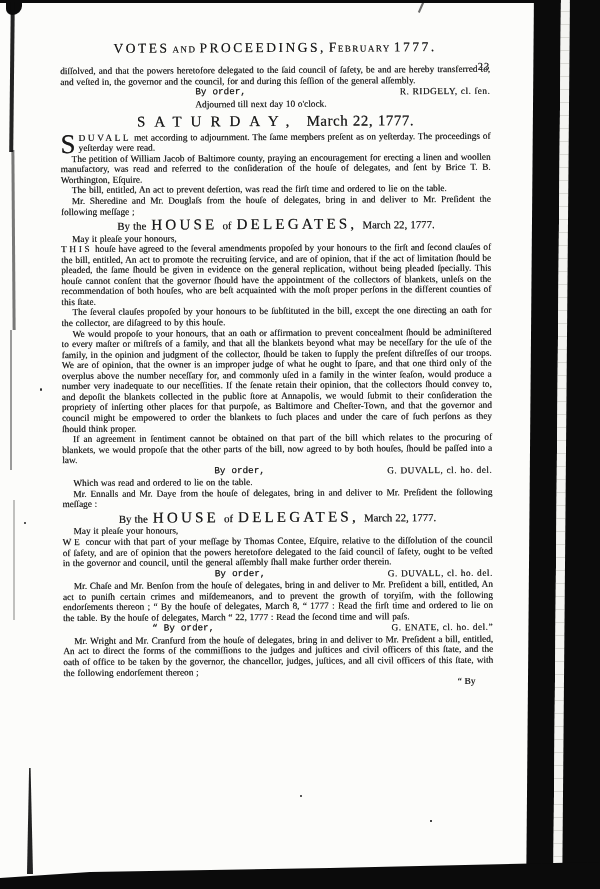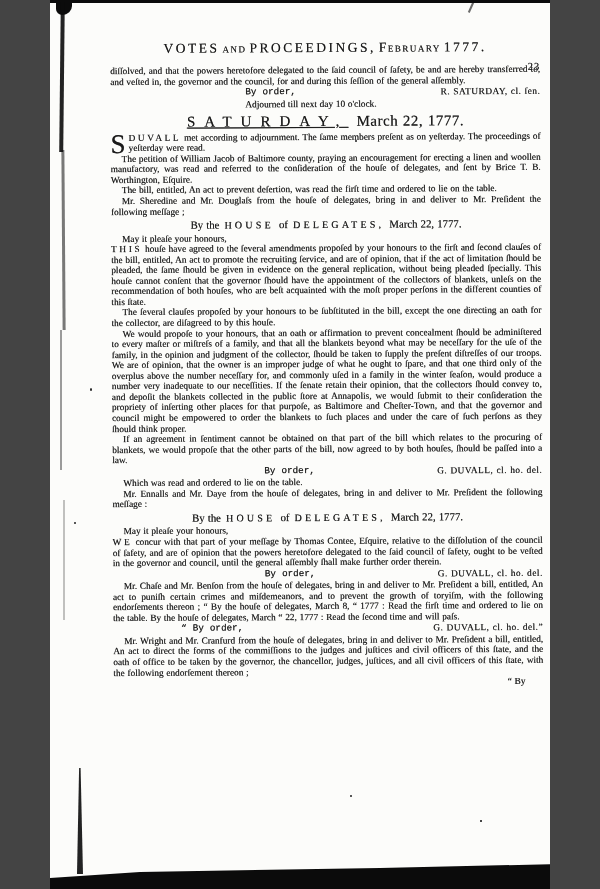--- a/index.html
+++ b/index.html
@@ -2,21 +2,21 @@
 <html style="--ink: #1a1a1a; --paper: #fcfcfa; --edge: #0b0b0b;"><head>
 <meta charset="utf-8">
 <style>
   :root{
     --ink:#1a1a1a;
     --paper:#fcfcfa;
     --edge:#0b0b0b;
   }
   html,body{margin:0;padding:0;background:#444;}
   #scan{
-    position:relative;width:500px;height:889px;margin:0 auto;
+    position:relative;width:600px;height:889px;margin:0 auto;
     background:var(--paper);overflow:hidden;
     font-family:"Liberation Serif","DejaVu Serif",serif;
     color:var(--ink);
   }
   
   #content{
     position:absolute;left:60px;top:44px;width:430px;
     font-size:9.3px;line-height:10.55px;text-align:justify;
     transform:rotate(-0.3deg);transform-origin:top left;
     text-shadow:0.2px 0.2px 0.35px rgba(10,10,10,0.65);
@@ -28,33 +28,33 @@
     font-size:13.5px;letter-spacing:2.5px;
   }
   .rh-title .sc{font-variant:small-caps;letter-spacing:1.5px;}
   .rh-title .gap{margin:0 3px;}
   .rh-page{position:absolute;right:0;top:20px;font-size:10.5px;letter-spacing:1px;}
   p{margin:0;text-indent:11px;}
   p.noindent{text-indent:0;}
   .byline{display:flex;justify-content:space-between;margin:1px 0;}
   .byline .by{margin-left:135px;font-family:Liberation Mono, monospace;}
   .byline.duvall .by{margin-left:152px;}
-  .byline.duvall-q .by{margin-left:68px;}
+  .byline.duvall-q .by{margin-left:89px;}
   .signer{letter-spacing:0.5px;}
   .adjourn{margin-left:135px;text-indent:0;}
   .day-heading{
     margin:7px 0 5px;font-size:15px;font-weight:normal;
     text-align:center;white-space:nowrap;
   }
-  .day-heading .day{letter-spacing:9px;margin-right:4px;text-decoration:underline;}
+  .day-heading .day{letter-spacing:9px;margin-right:4px;}
   .day-heading .date{letter-spacing:0.5px;}
   .house-heading{
     margin:3px 0 2px;font-size:10.8px;text-align:center;white-space:nowrap;
   }
-  .house-heading .caps{font-size:10px;letter-spacing:3.2px;margin:0 2px;}
+  .house-heading .caps{font-size:15px;letter-spacing:3.2px;margin:0 2px;}
   .dropcap{
     float:left;font-size:27px;line-height:20px;
     padding:1px 3px 0 0;
   }
   .caps-spaced{letter-spacing:2.6px;}
   .catchword{text-align:right;padding-right:18px;text-indent:0;}
   
   .art{position:absolute;background:var(--edge);}
   #top-line{left:0;top:0;width:600px;height:3px;}
   #corner-blob{left:6px;top:0;width:16px;height:15px;border-radius:0 0 60% 40%;}
@@ -93,21 +93,21 @@
 
     <div class="running-head">
       <span class="rh-title"><span>VOTES</span><span class="sc gap">and</span><span>PROCEEDINGS,</span><span class="sc gap">February</span><span>1777.</span></span>
       <span class="rh-page">23</span>
     </div>
 
     <p class="noindent">diſſolved, and that the powers heretofore delegated to the ſaid council of ſafety, be and are hereby transferred to, and veſted in, the governor and the council, for and during this ſeſſion of the general aſſembly.</p>
 
     <div class="byline">
       <span class="by">By order,</span>
-      <span class="signer">R. SATURDAY, cl. ſen.</span>
+      <span class="signer">R. RIDGELY, cl. ſen.</span>
     </div>
 
     <p class="adjourn">Adjourned till next day 10 o'clock.</p>
 
     <div class="day-heading">
       <span class="day">SATURDAY,</span>
       <span class="date">March 22, 1777.</span>
     </div>
 
     <p class="noindent"><span class="dropcap">S</span><span class="caps-spaced">DUVALL</span><span> met according to adjournment.  The ſame members preſent as on yeſterday.  The proceedings of yeſterday were read.</span></p>
@@ -147,21 +147,21 @@
 
     <div class="byline duvall">
       <span class="by">By order,</span>
       <span class="signer">G. DUVALL, cl. ho. del.</span>
     </div>
 
     <p>Mr. Chaſe and Mr. Benſon from the houſe of delegates, bring in and deliver to Mr. Preſident a bill, entitled, An act to puniſh certain crimes and miſdemeanors, and to prevent the growth of toryiſm, with the following endorſements thereon ; “ By the houſe of delegates, March 8, “ 1777 : Read the firſt time and ordered to lie on the table.  By the houſe of delegates, March “ 22, 1777 : Read the ſecond time and will paſs.</p>
 
     <div class="byline duvall-q">
       <span class="by">“ By order,</span>
-      <span class="signer">G. DUVALL, cl. ho. del.”</span>
+      <span class="signer">G. ENATE, cl. ho. del.”</span>
     </div>
 
     <p>Mr. Wright and Mr. Cranfurd from the houſe of delegates, bring in and deliver to Mr. Preſident a bill, entitled, An act to direct the forms of the commiſſions to the judges and juſtices and civil officers of this ſtate, and the oath of office to be taken by the governor, the chancellor, judges, juſtices, and all civil officers of this ſtate, with the following endorſement thereon ;</p>
 
     <p class="catchword">“ By</p>
 
   </div>
 
   <div class="art" id="top-line"></div>
   <div class="art" id="corner-blob"></div>

